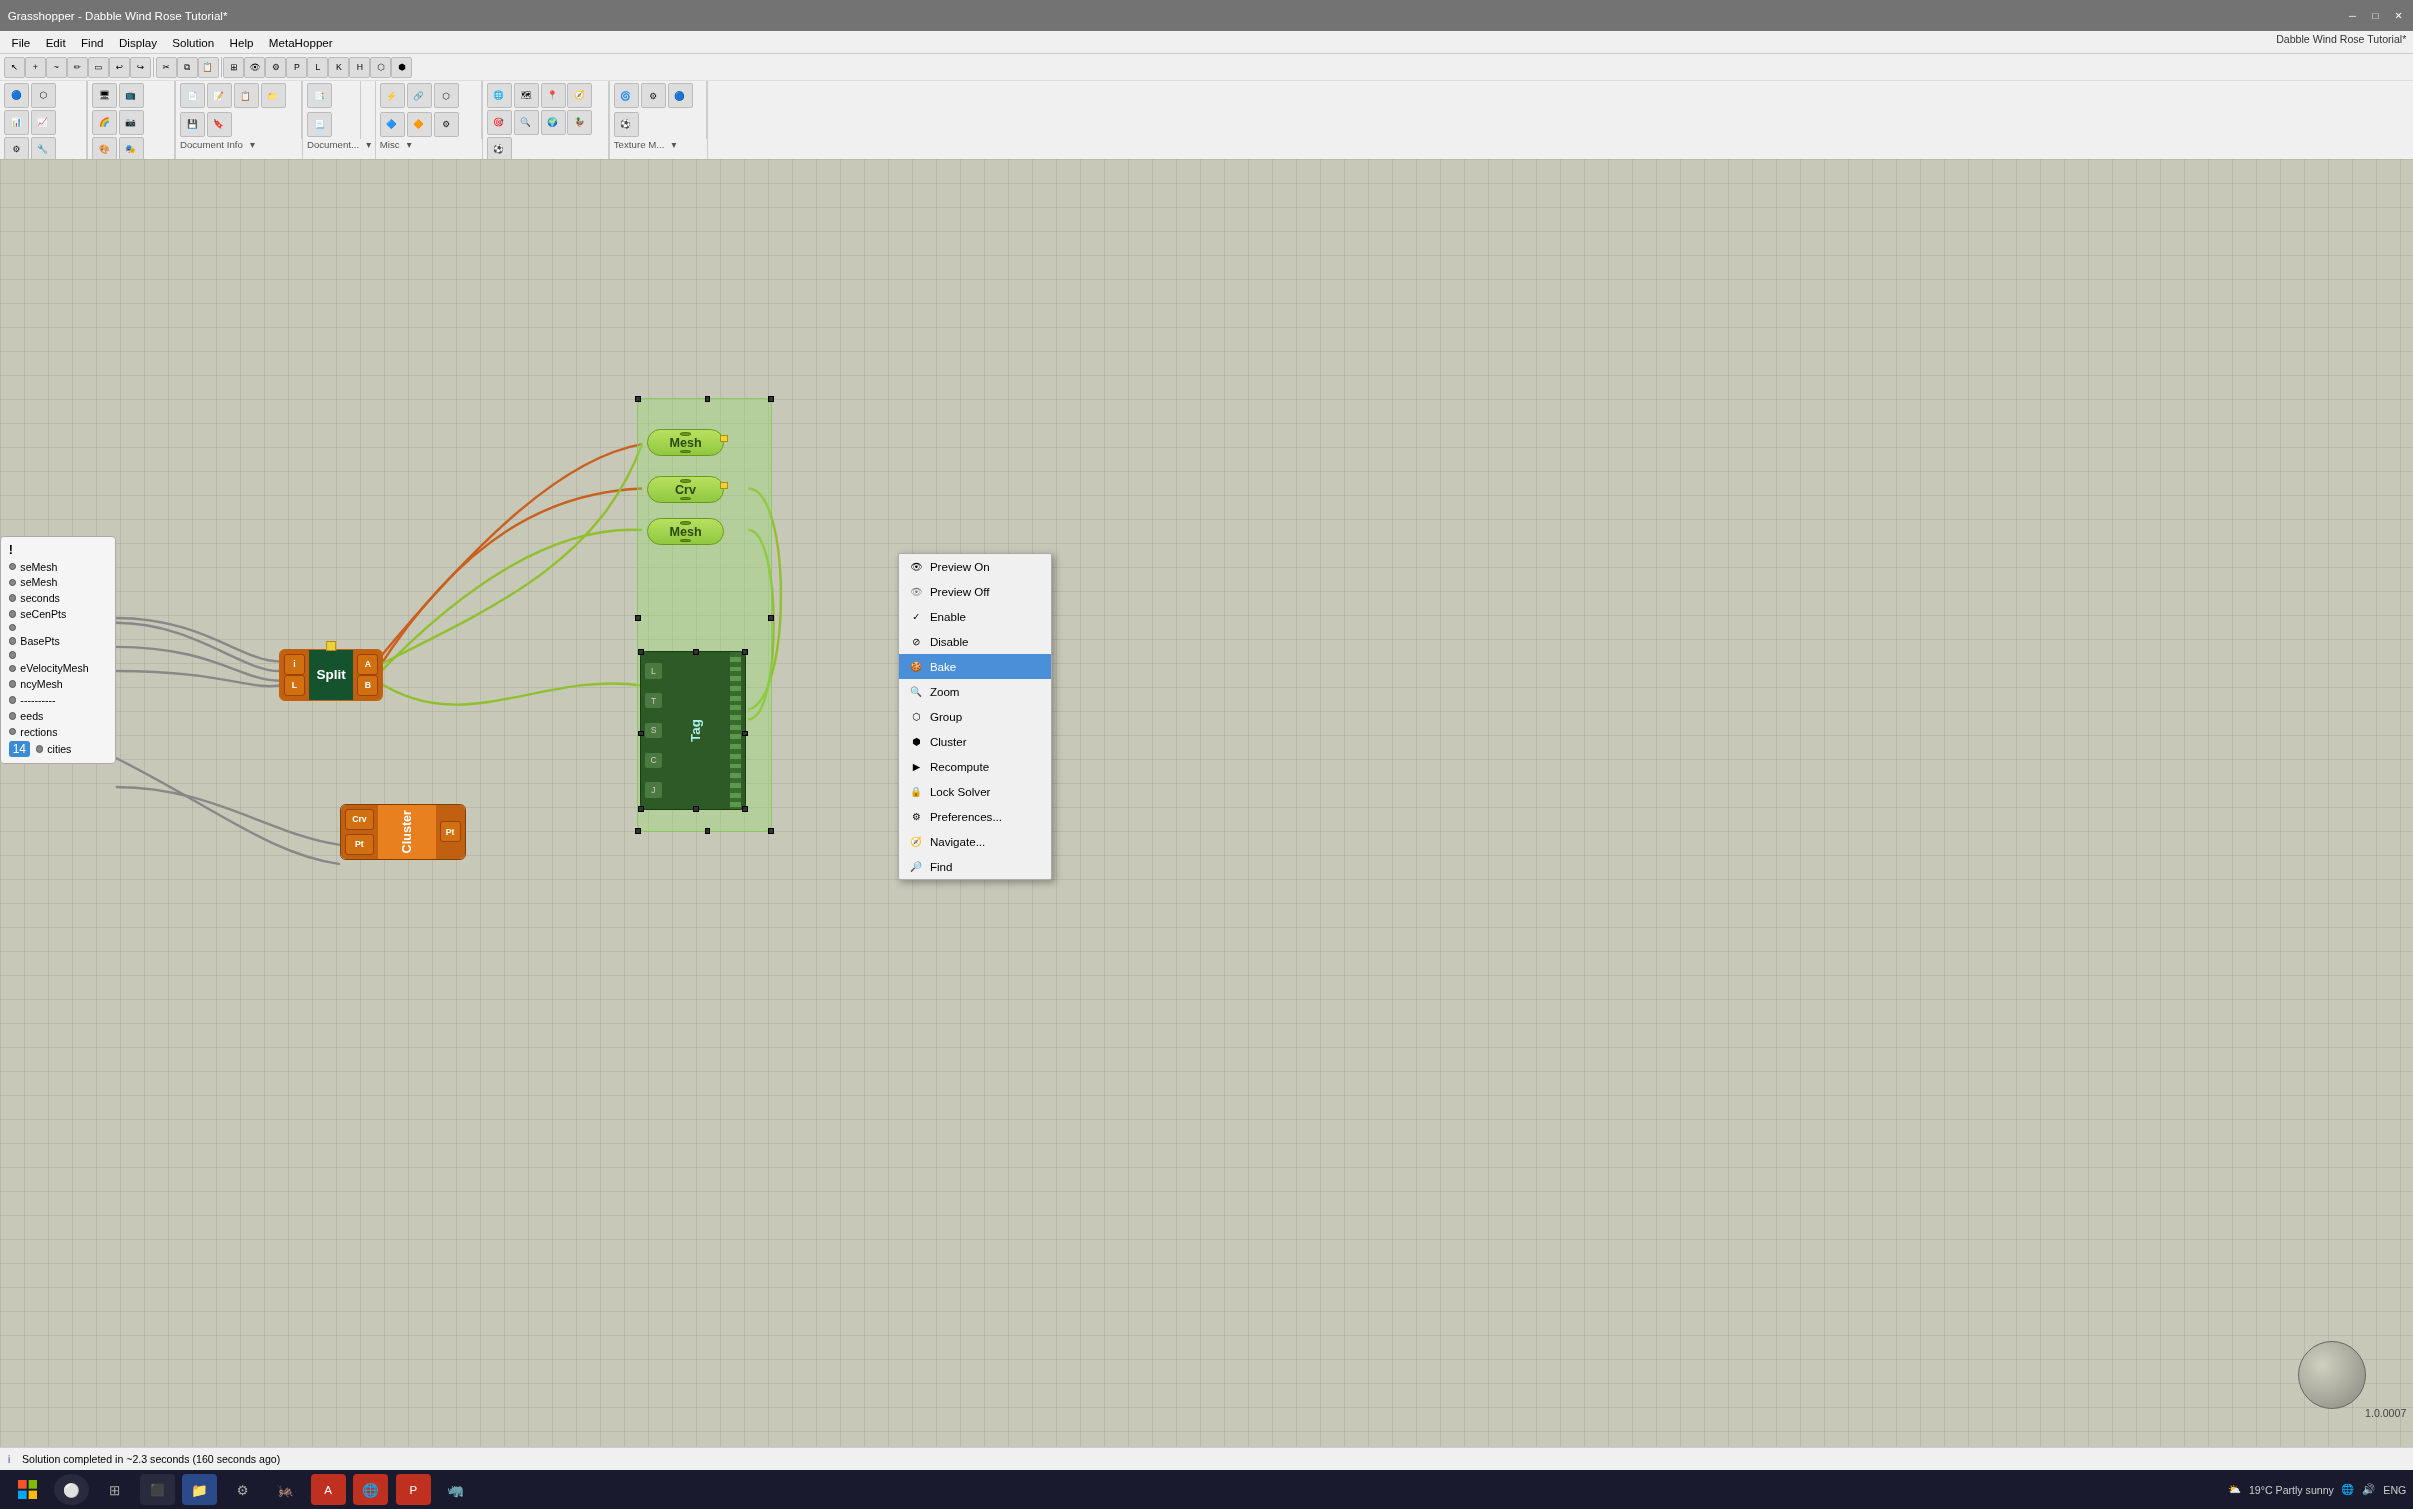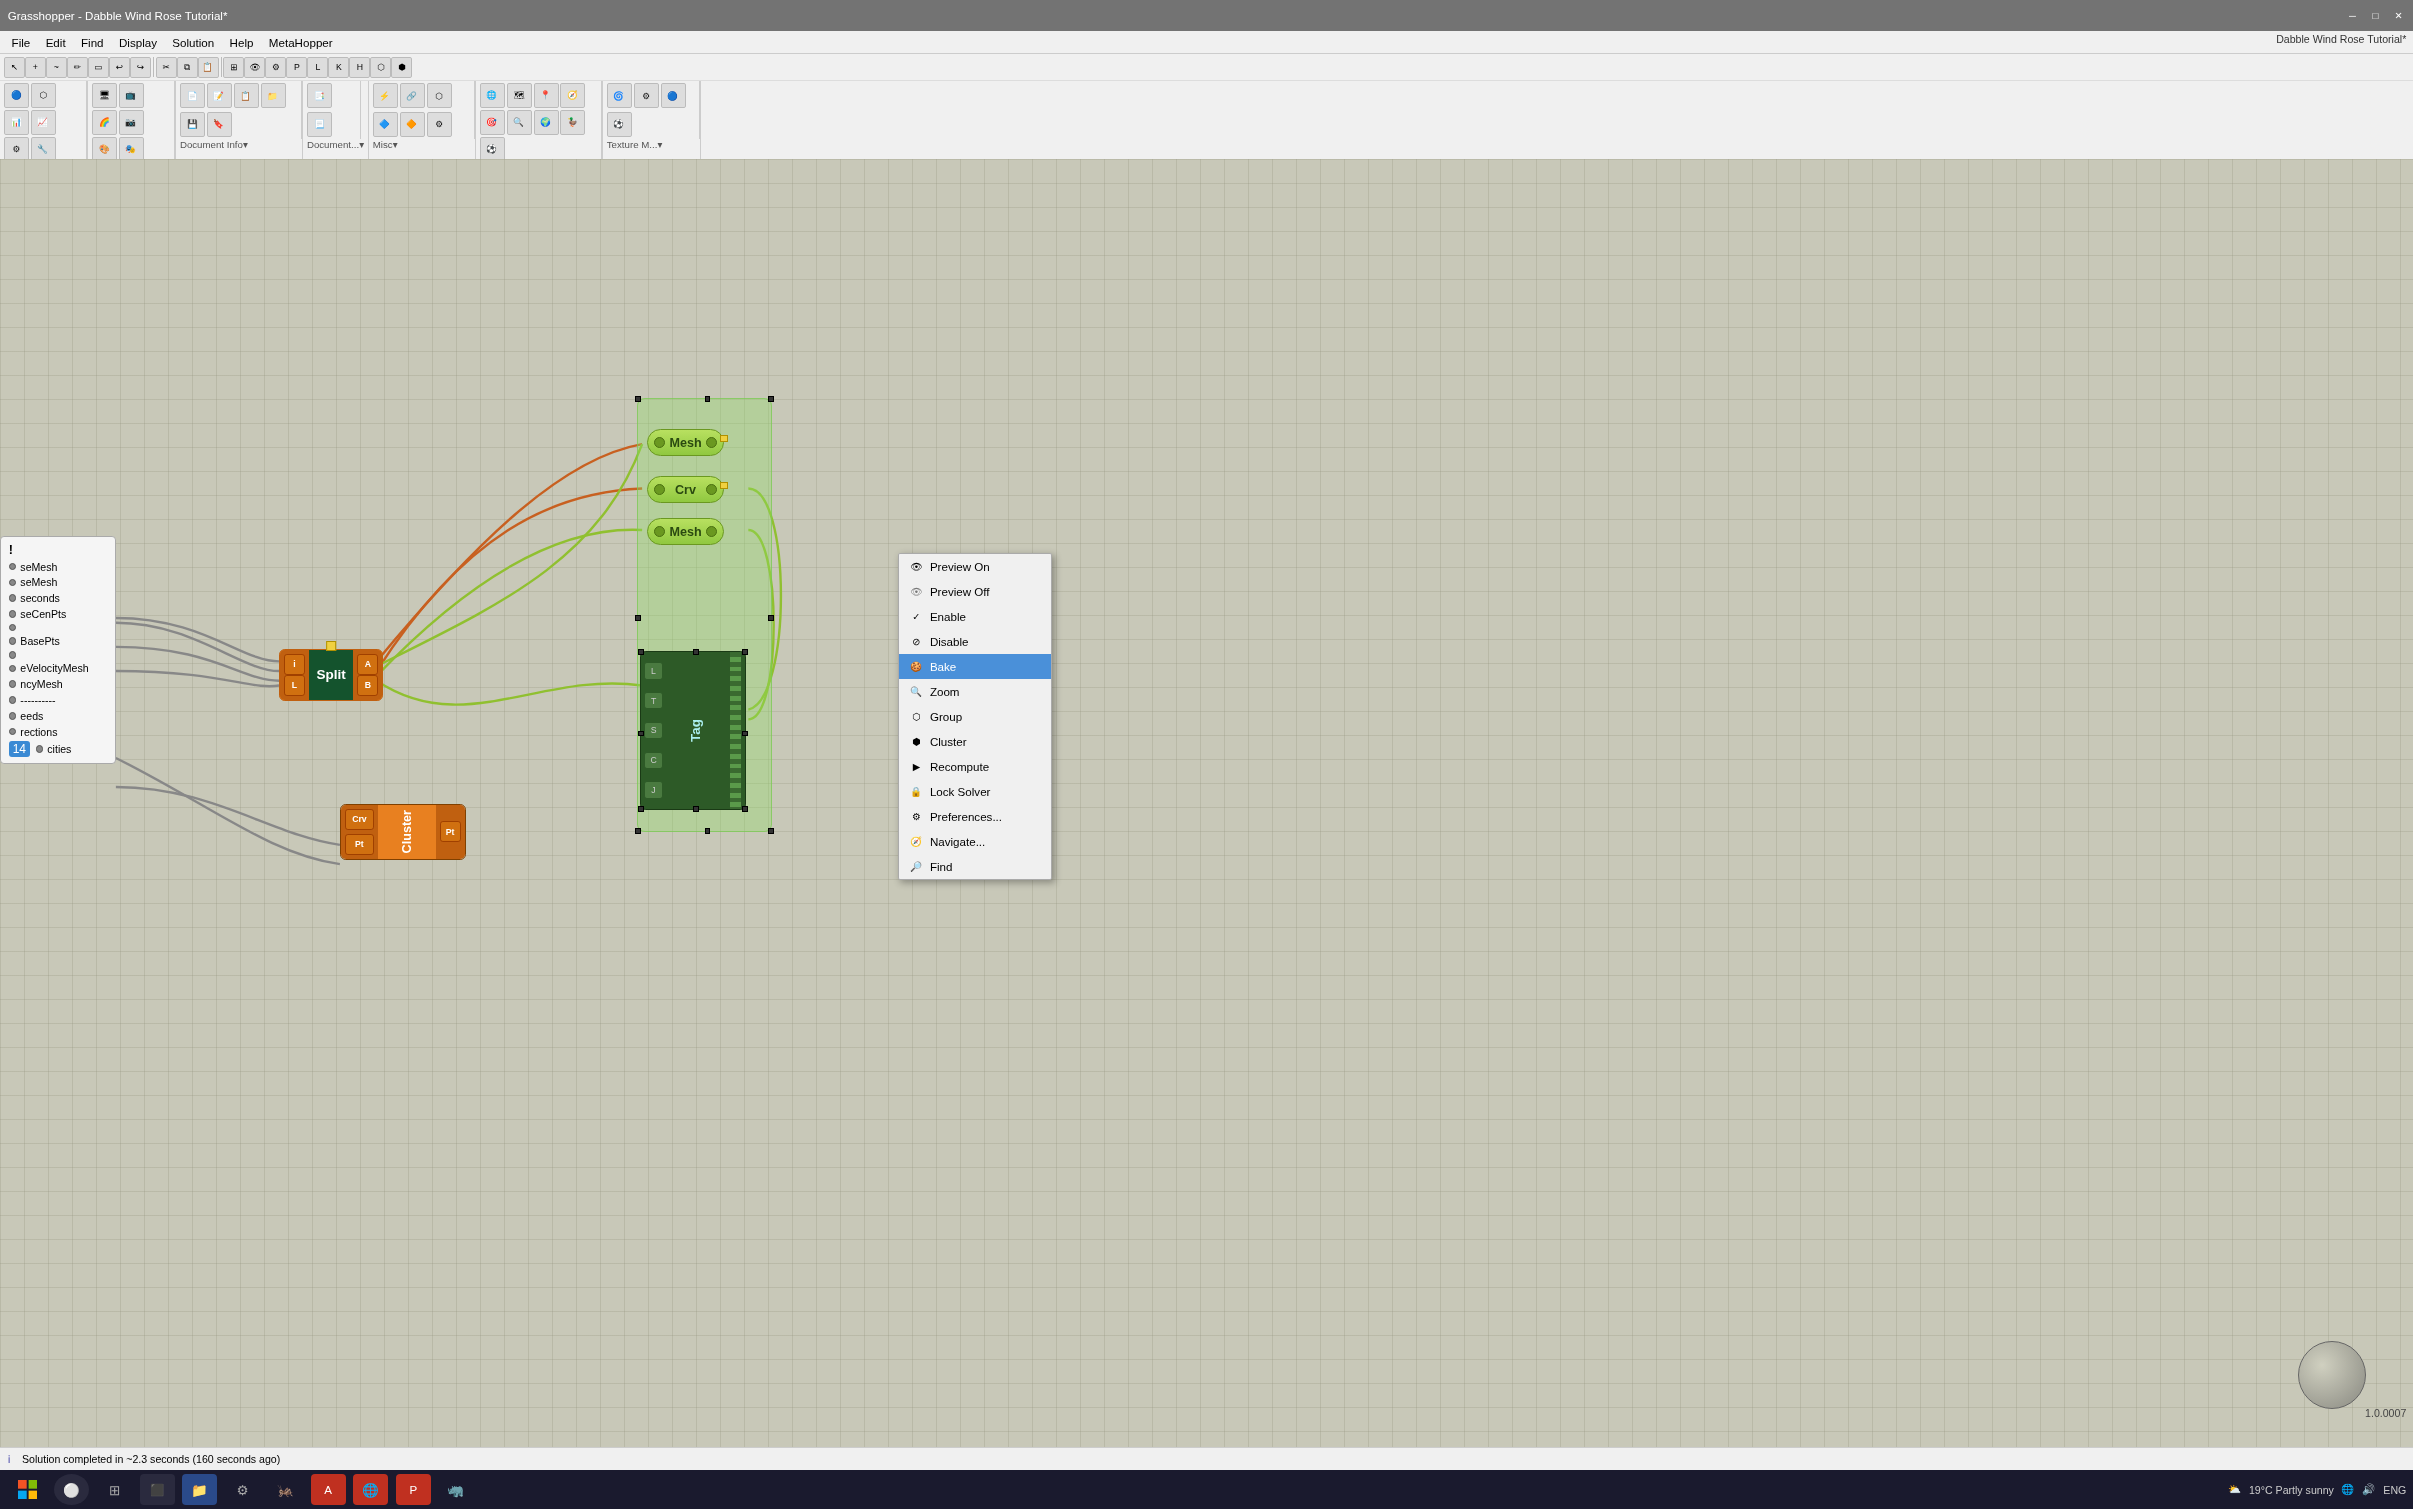--- a/index.html
+++ b/index.html
@@ -28,21 +28,21 @@
       border-bottom: 1px solid #ccc;
     }
     #toolbar-row1 { height: 27px; display: flex; align-items: center; padding: 1.9px 3.9px; border-bottom: 1px solid #ddd; }
     #toolbar-row2 { display: flex; align-items: stretch; }
     .toolbar-group {
       display: flex; align-items: center; flex-wrap: wrap;
       padding: 1.9px 3.9px; border-right: 1px solid #ccc; gap: 1.9px;
     }
     .toolbar-group-label {
       font-size: 9.7px; color: #555; padding: 0 3.9px 1.9px 3.9px;
-      display: flex; align-items: center; gap: 0; cursor: pointer;
+      display: flex; align-items: center; gap: 7px; cursor: pointer;
     }
     .toolbar-icon {
       width: 21px; height: 21px; background: #ddd; border: 1px solid #bbb;
       display: flex; align-items: center; justify-content: center;
       font-size: 8.7px; cursor: pointer; border-radius: 1.9px;
     }
 
     
     #canvas-toolbar {
       height: 27px; background: #e8e8e8; border-bottom: 1px solid #ccc;
@@ -91,21 +91,21 @@
     .tag-label { flex: 1; display: flex; align-items: center; justify-content: center; }
     .tag-label-text { color: #aee; font-size: 13.5px; font-weight: bold; writing-mode: vertical-rl; transform: rotate(180deg); }
     .tag-output { width: 19.3px; display: flex; align-items: center; justify-content: center; }
     .zigzag-border { width: 11.6px; height: 100%; background: repeating-linear-gradient(180deg, #3a6a30 0px, #3a6a30 4.8px, #5a9a4a 4.8px, #5a9a4a 9.7px); }
 
     
     .gh-node-green {
       background: linear-gradient(180deg, #b8e060 0%, #90c840 100%);
       border: 1.9px solid #6a9820; border-radius: 13.5px;
       display: flex; align-items: center; padding: 1.9px 5.8px;
-      min-width: 77px; height: 27px;
+      min-width: 77px; height: 27px; flex-direction: column;
     }
     .gh-node-pin-left { width: 11.6px; height: 11.6px; background: #6a9820; border-radius: 50%; border: 1px solid #4a7010; }
     .gh-node-pin-right { width: 11.6px; height: 11.6px; background: #6a9820; border-radius: 50%; border: 1px solid #4a7010; }
     .gh-node-label { flex: 1; text-align: center; font-size: 12.6px; font-weight: bold; color: #2a4a10; }
 
     
     #split-node {
       position: absolute; left: 279px; top: 490px;
     }
 

